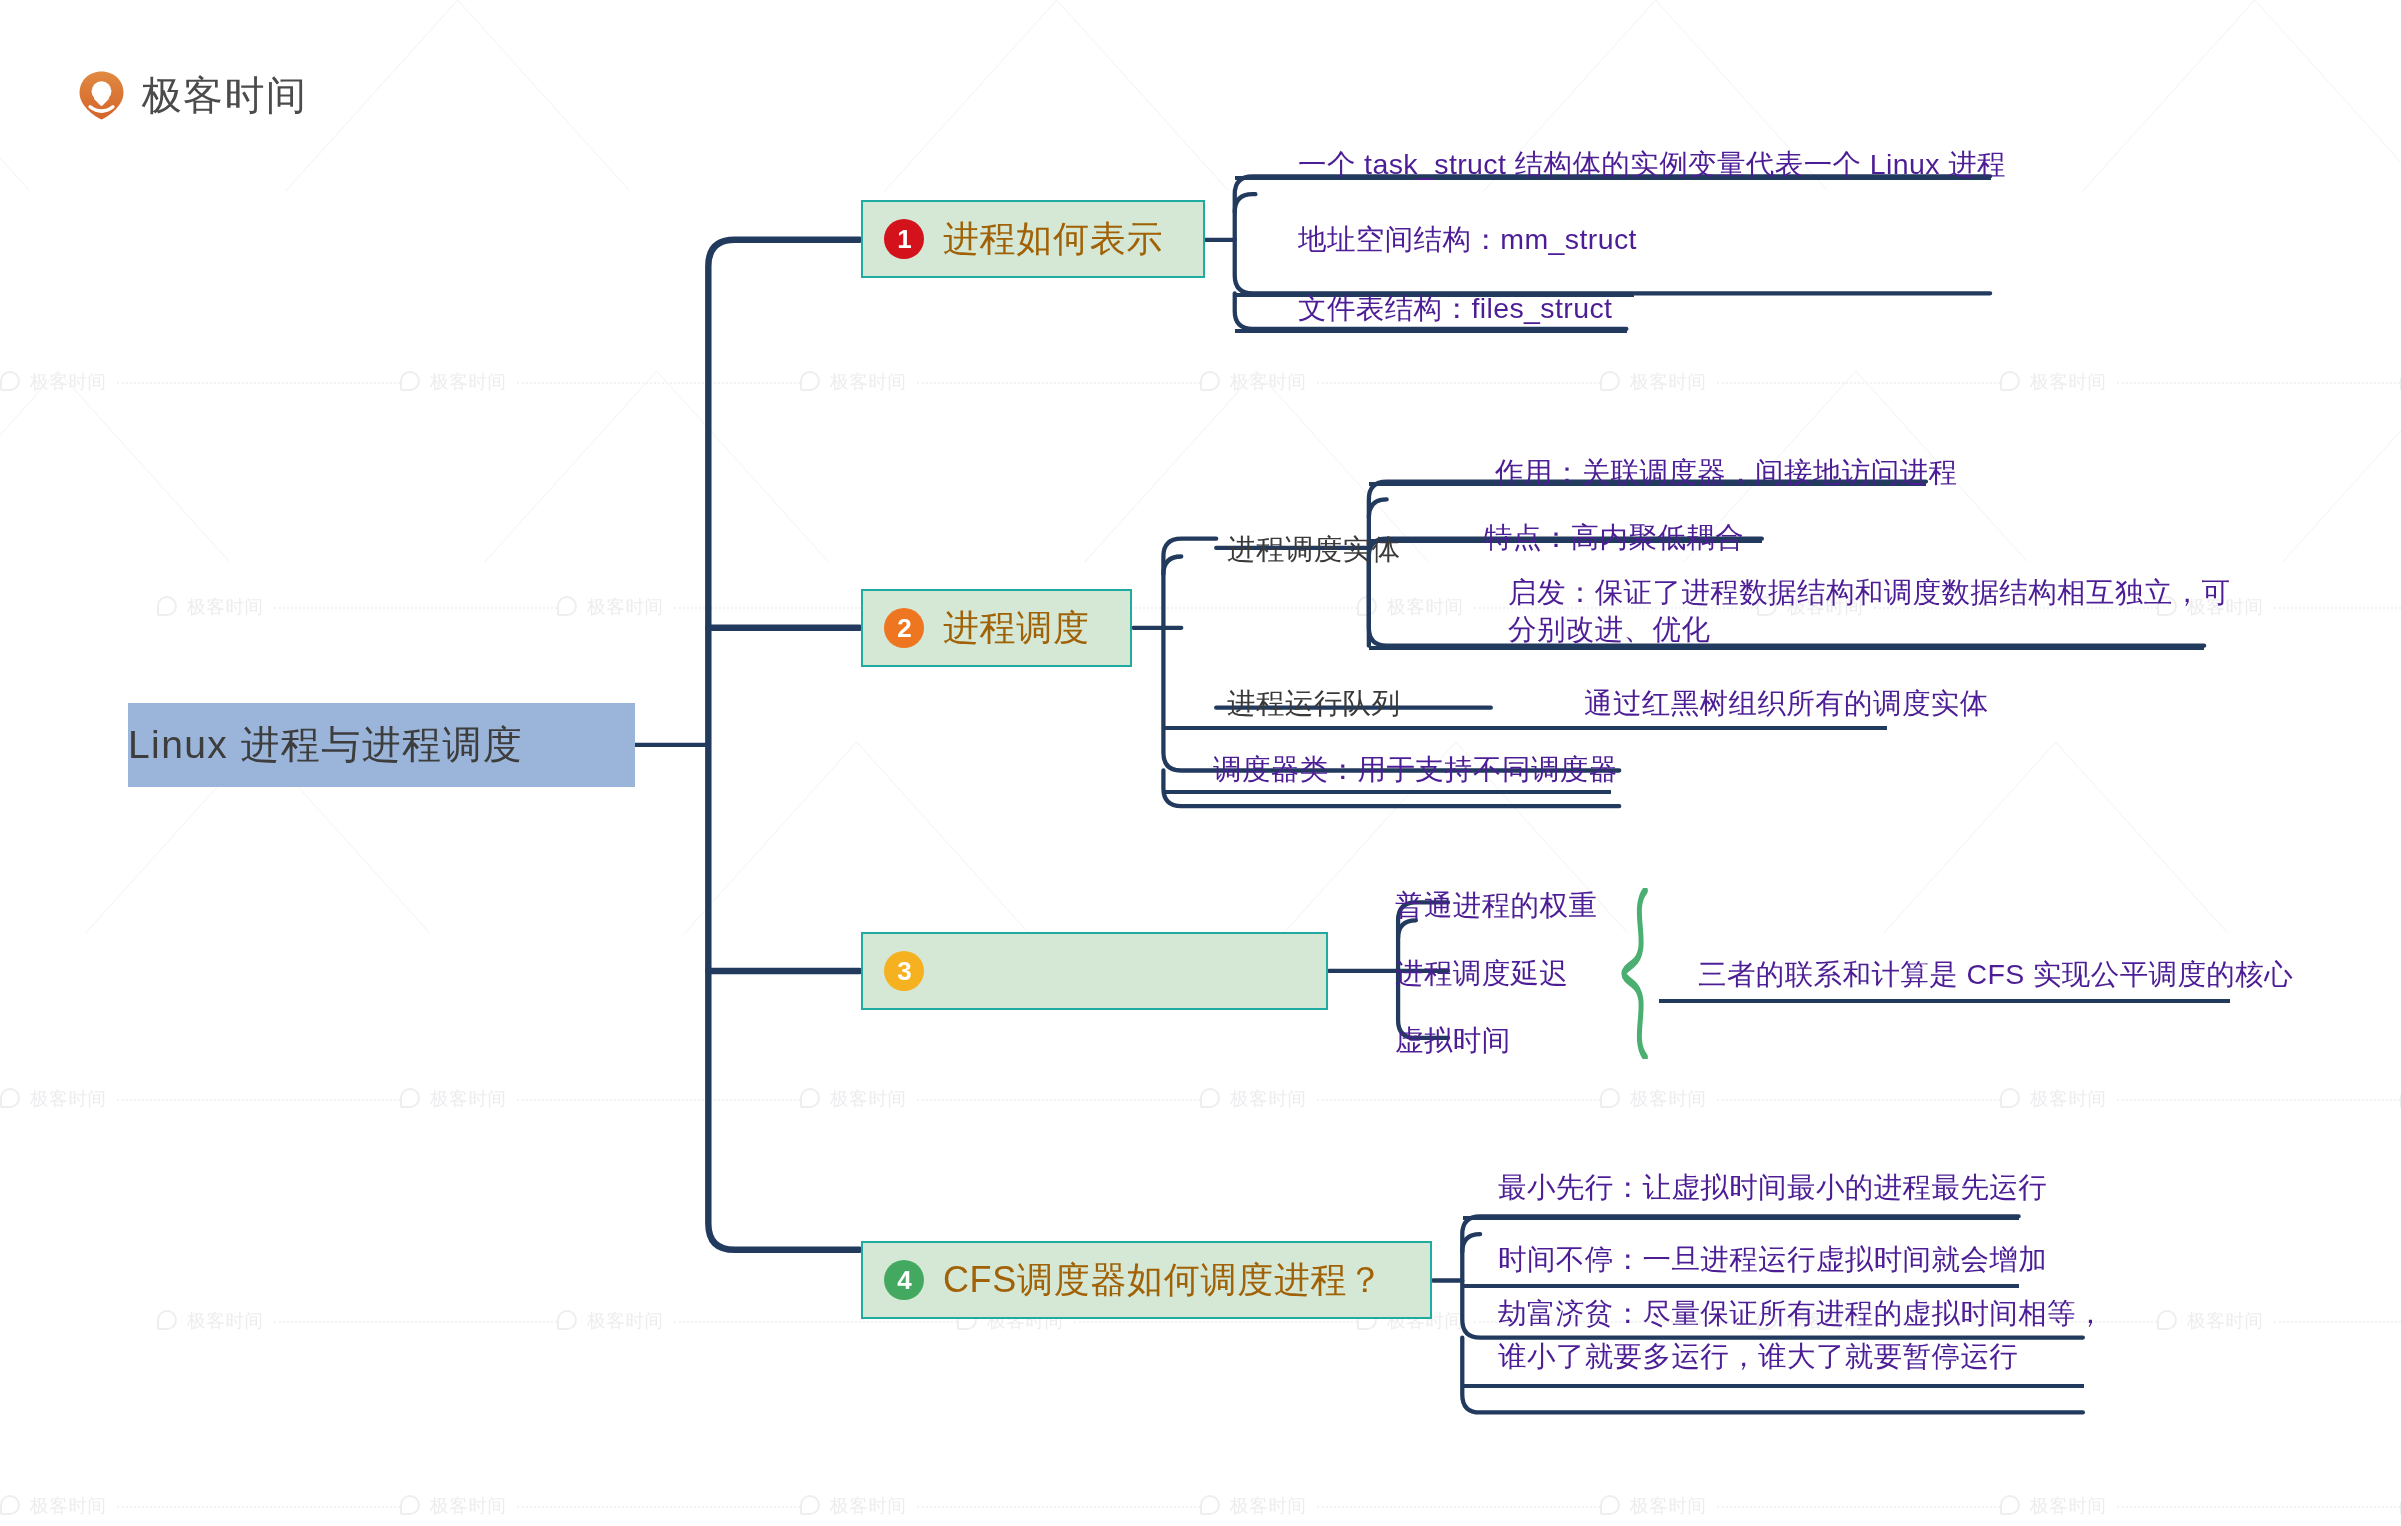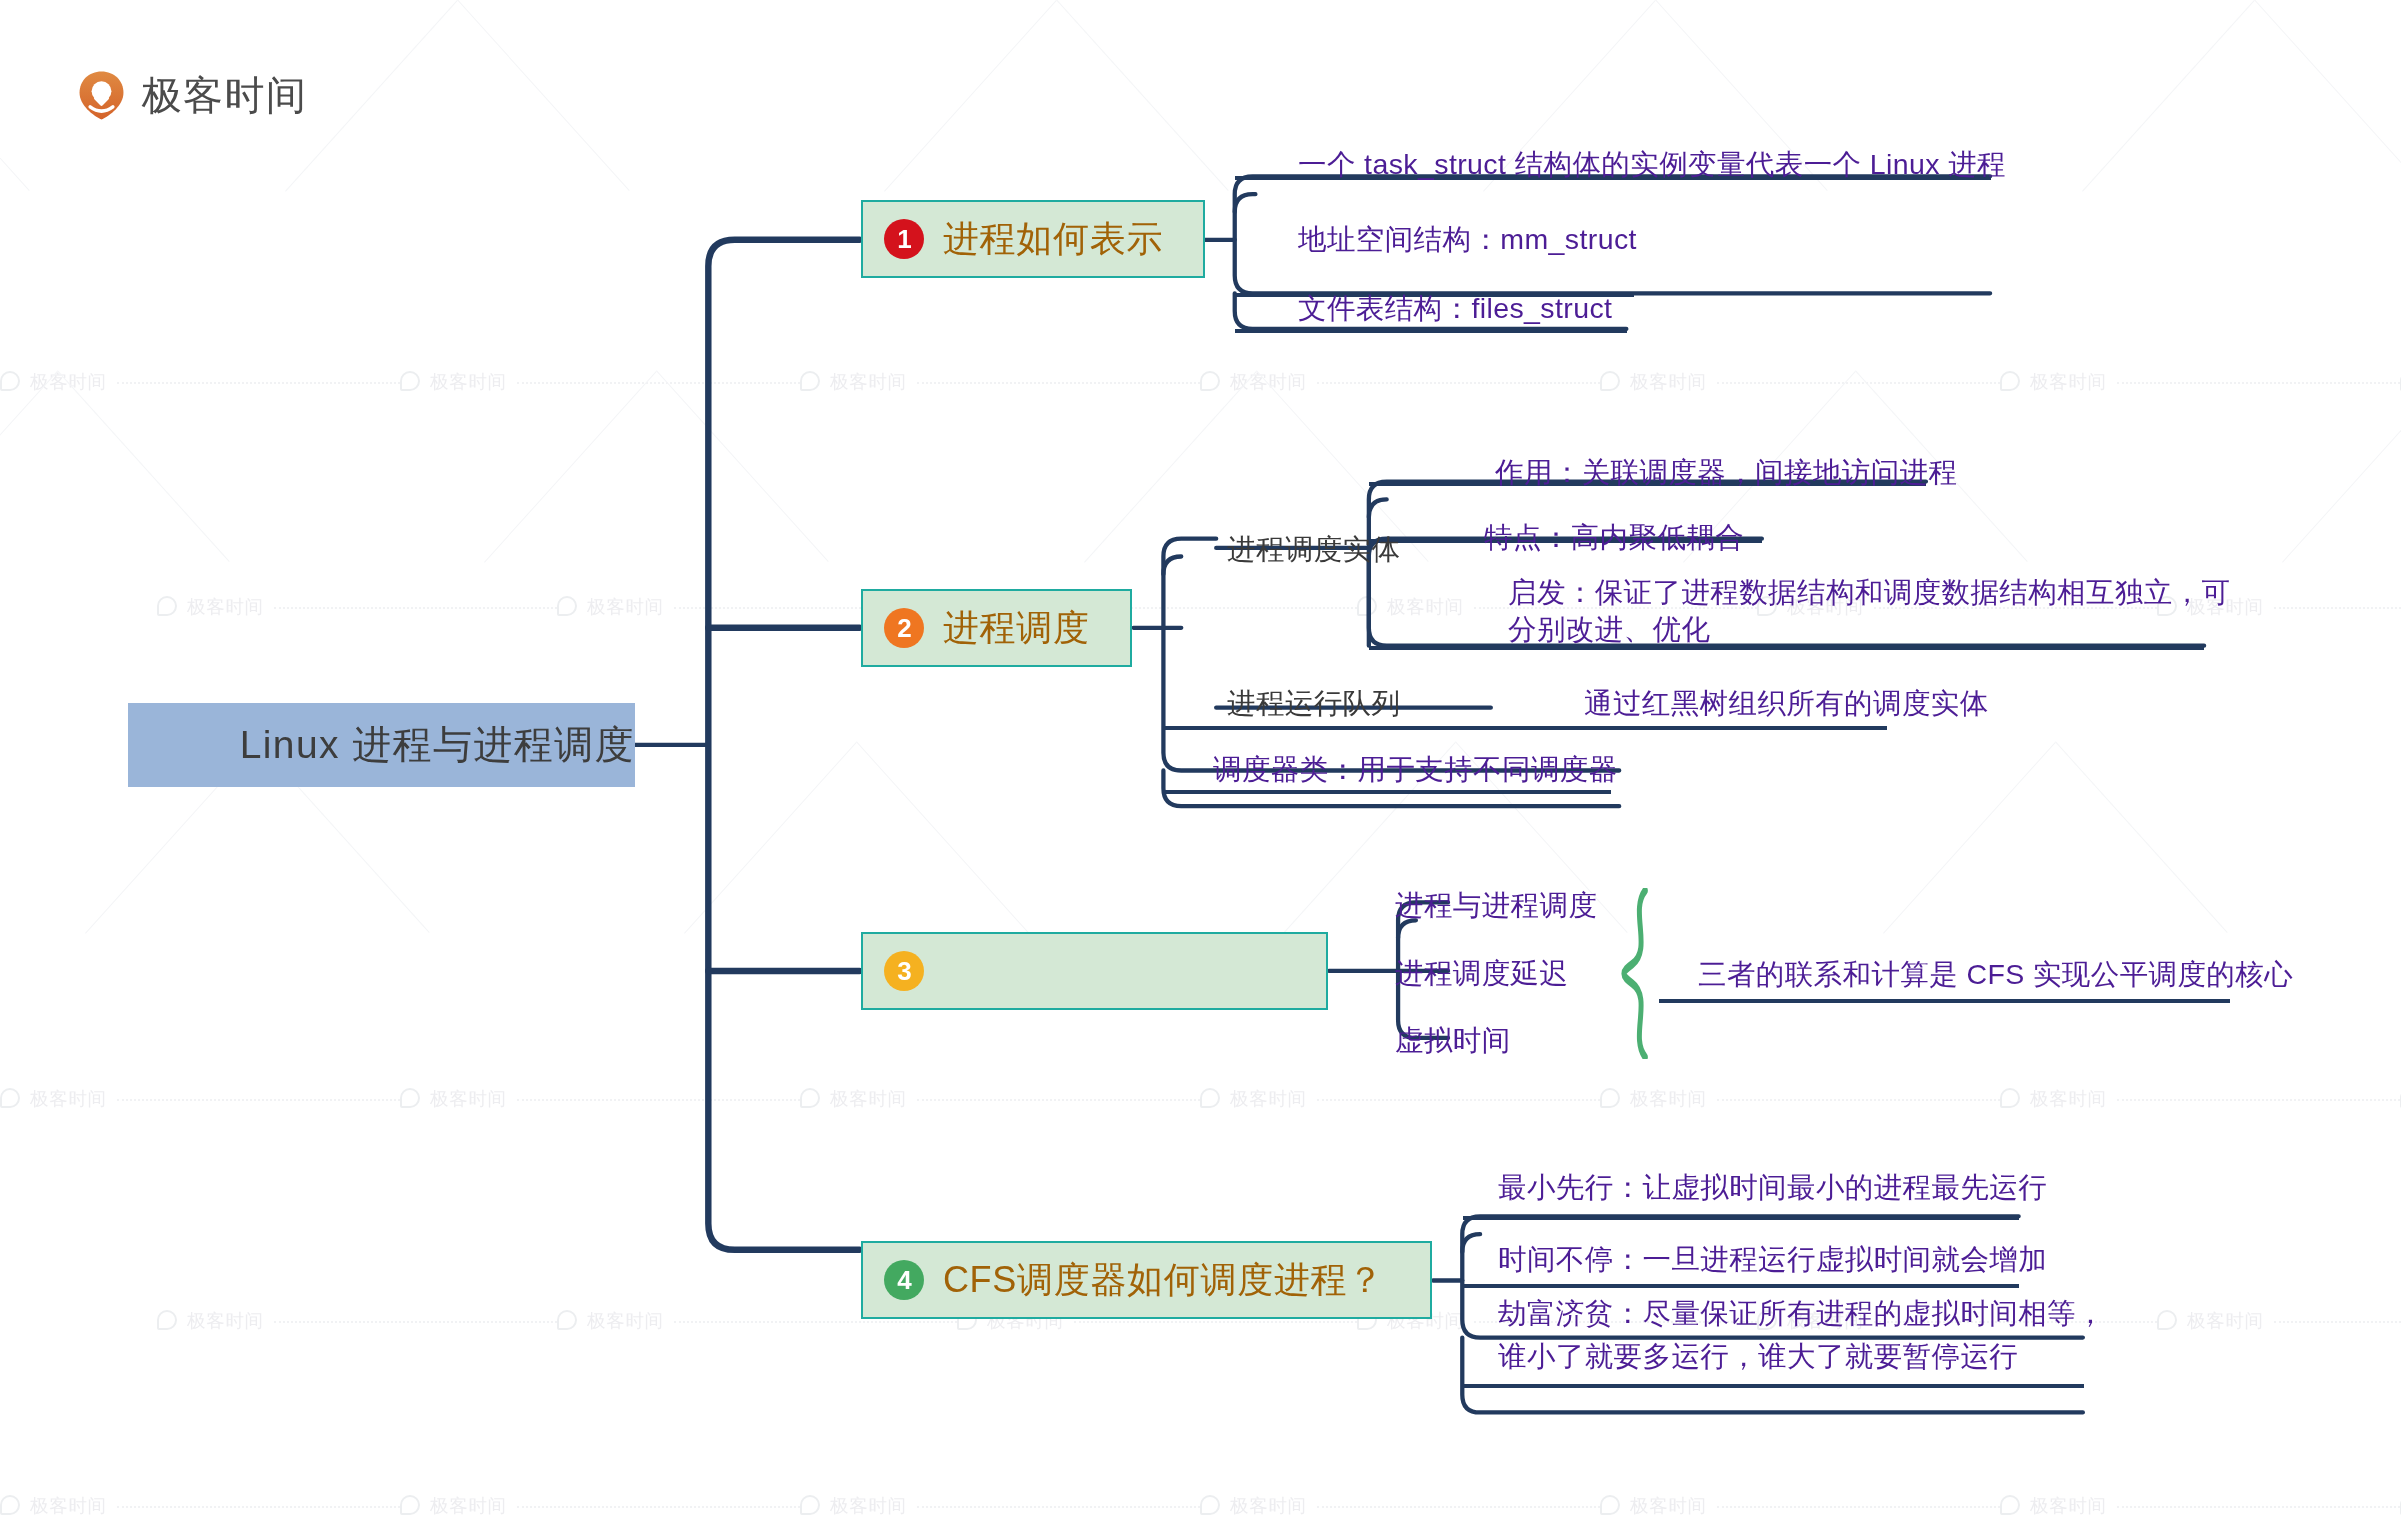--- a/index.html
+++ b/index.html
@@ -22,21 +22,21 @@
   .brand-mark svg{display:block;}
   .brand-name{font-size:40px;color:#4b4b4b;letter-spacing:1.4px;font-weight:500;}
 
   
   #wires{position:absolute;left:0;top:0;width:2401px;height:1526px;z-index:2;pointer-events:none;}
 
   
   .node{position:absolute;z-index:4;box-sizing:border-box;}
 
   #root-node{left:128px;top:703px;width:507px;height:84px;background:#9ab5d9;
-             display:flex;align-items:center;justify-content:flex-end;}
+             display:flex;align-items:center;justify-content:flex-start;}
   #root-node .root-label{font-size:39px;color:#3d3d3d;letter-spacing:1.4px;white-space:nowrap;}
 
   .branch-box{background:#d4e8d5;border:2.1px solid #1faba0;display:flex;align-items:center;
               padding-left:21.4px;gap:18.5px;}
   .badge{width:40px;height:40px;border-radius:50%;color:#ffffff;font-size:26px;
          display:flex;align-items:center;justify-content:center;flex:0 0 40px;font-weight:600;}
   .branch-label{font-size:36px;color:#a16207;white-space:nowrap;letter-spacing:0.7px;}
 
   #branch-1{left:861px;top:200px;width:344px;height:78px;}
   #branch-2{left:861px;top:589px;width:271px;height:78px;}
@@ -353,21 +353,21 @@
 <div class="leaf" style="left:1584px;top:685px">通过红黑树组织所有的调度实体</div>
 <div class="uline" style="left:1164px;top:726px;width:723px"></div>
 
 <div class="leaf" style="left:1213px;top:751px">调度器类：用于支持不同调度器</div>
 <div class="uline" style="left:1164px;top:790px;width:447px"></div>
 
 <div class="node branch-box" id="branch-3">
   <span class="badge" style="background:#f5b120">3</span>
 </div>
 
-<div class="leaf" style="left:1395px;top:887px">进程与进程调度</div>
+<div class="leaf" style="left:1395px;top:887px">普通进程的权重</div>
 <div class="leaf" style="left:1395px;top:955px">进程调度延迟</div>
 <div class="leaf" style="left:1395px;top:1022px">虚拟时间</div>
 
 <div id="brace">
   <svg width="50" height="171" viewBox="0 0 70 240" fill="none">
     <path d="M48 2 C26 18 58 50 30 62 C14 69 14 71 30 78 C58 90 26 122 48 138" stroke="#4caf72" stroke-width="7" stroke-linecap="round" transform="scale(1,1.72) translate(0,0)"></path>
   </svg>
 </div>
 
 <div class="leaf" style="left:1698px;top:956px">三者的联系和计算是 CFS 实现公平调度的核心</div>

